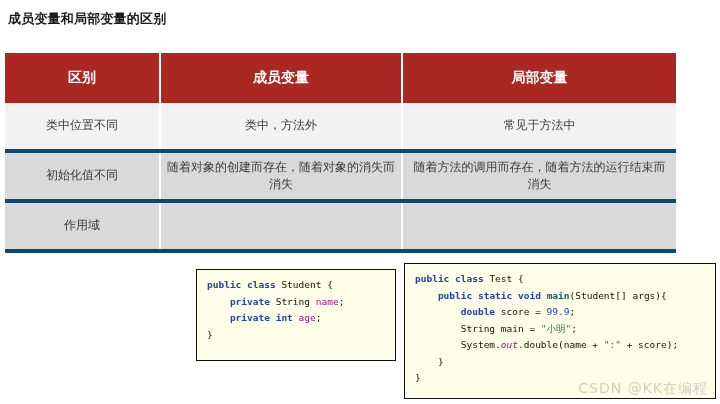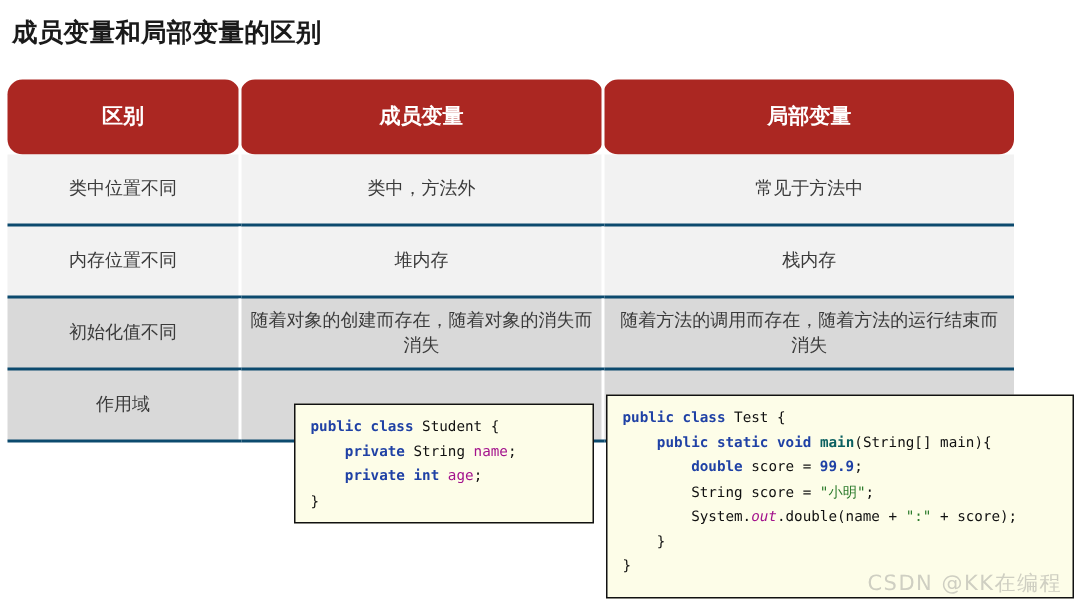--- a/index.html
+++ b/index.html
@@ -14,21 +14,21 @@
     overflow: hidden;
     font-family: "DejaVu Sans", "Liberation Sans", sans-serif;
     -webkit-font-smoothing: antialiased;
   }
 
   
   #page-title {
     position: absolute;
     left: 8px;
     top: 10px;
-    font-size: 17px;
+    font-size: 13px;
     font-weight: bold;
     color: #1a1a1a;
     letter-spacing: 0.2px;
     white-space: nowrap;
   }
 
   
   #comparison-table {
     position: absolute;
     left: 5px;
@@ -44,33 +44,32 @@
   #comparison-table th {
     background: #ab2722;
     color: #ffffff;
     font-size: 14px;
     font-weight: bold;
     height: 50px;
     text-align: center;
     vertical-align: middle;
     border-right: 2px solid #ffffff;
     padding: 0 4px;
-    border-radius: 10px;
   }
   #comparison-table th:last-child { border-right: none; margin-left: 26px; }
 
   #comparison-table td {
     font-size: 12px;
     color: #3b3b3b;
     text-align: center;
     vertical-align: middle;
     height: 42px;
     padding: 2px 6px;
     border-right: 2px solid #ffffff;
-    border-bottom: 2px solid #0c4a6e;
+    border-bottom: 4px solid #0c4a6e;
     line-height: 1.45;
   }
   #comparison-table td:last-child { border-right: none; }
   #comparison-table tbody tr.odd td  { background: #f2f2f2; }
   #comparison-table tbody tr.even td { background: #d9d9d9; }
 
   
   .code-block {
     position: absolute;
     background: #fdfde8;
@@ -80,35 +79,35 @@
     line-height: 16.5px;
     color: #111111;
     white-space: pre;
     box-sizing: border-box;
     overflow: hidden;
   }
   #code-block-member {
     left: 196px;
     top: 269px;
     width: 200px;
-    height: 80px;
+    height: 92px;
     padding: 7px 0 7px 10px;
   }
   #code-block-local {
     left: 404px;
     top: 263px;
     width: 312px;
     height: 136px;
     padding: 7px 0 7px 10px;
   }
   .kw   { color: #1f41a5; font-weight: bold; }
   .typ  { color: #111111; }
   .fld  { color: #a3128c; }
   .mth  { color: #0b6060; font-weight: bold; }
-  .num  { color: #1f41a5; font-weight: bold; }
+  .num  { color: #1f41a5; font-weight: normal; }
   .str  { color: #2a7a2a; }
   .stat { color: #a3128c; font-style: italic; }
   .pl   { color: #111111; }
 
   
   #watermark {
     position: absolute;
     right: 12px;
     bottom: 6px;
     font-size: 14px;
@@ -135,44 +134,39 @@
       <th>成员变量</th>
       <th>局部变量</th>
     </tr>
   </thead>
   <tbody>
     <tr class="odd">
       <td>类中位置不同</td>
       <td>类中，方法外</td>
       <td>常见于方法中</td>
     </tr>
-    <tr class="odd">
-      <td>内存位置不同</td>
-      <td>堆内存</td>
-      <td>栈内存</td>
-    </tr>
     <tr class="even">
       <td>初始化值不同</td>
       <td>随着对象的创建而存在，随着对象的消失而消失</td>
       <td>随着方法的调用而存在，随着方法的运行结束而消失</td>
     </tr>
     <tr class="even">
       <td>作用域</td>
       <td></td>
       <td></td>
     </tr>
   </tbody>
 </table>
 
 <div class="code-block" id="code-block-member"><span class="kw">public</span><span class="pl"> </span><span class="kw">class</span><span class="pl"> Student {</span>
 <span class="pl">    </span><span class="kw">private</span><span class="pl"> </span><span class="typ">String</span><span class="pl"> </span><span class="fld">name</span><span class="pl">;</span>
 <span class="pl">    </span><span class="kw">private</span><span class="pl"> </span><span class="kw">int</span><span class="pl"> </span><span class="fld">age</span><span class="pl">;</span>
 <span class="pl">}</span></div>
 
 <div class="code-block" id="code-block-local"><span class="kw">public</span><span class="pl"> </span><span class="kw">class</span><span class="pl"> Test {</span>
-<span class="pl">    </span><span class="kw">public</span><span class="pl"> </span><span class="kw">static</span><span class="pl"> </span><span class="kw">void</span><span class="pl"> </span><span class="mth">main</span><span class="pl">(String[] main){</span>
+<span class="pl">    </span><span class="kw">public</span><span class="pl"> </span><span class="kw">static</span><span class="pl"> </span><span class="kw">void</span><span class="pl"> </span><span class="mth">main</span><span class="pl">(Student[] args){</span>
 <span class="pl">        </span><span class="kw">double</span><span class="pl"> score = </span><span class="num">99.9</span><span class="pl">;</span>
-<span class="pl">        String score = </span><span class="str">"小明"</span><span class="pl">;</span>
+<span class="pl">        String main = </span><span class="str">"小明"</span><span class="pl">;</span>
 <span class="pl">        System.</span><span class="stat">out</span><span class="pl">.double(name + </span><span class="str">":"</span><span class="pl"> + score);</span>
 <span class="pl">    }</span>
 <span class="pl">}</span></div>
 
 <div id="watermark">CSDN @KK在编程</div>
 
 </body></html>

